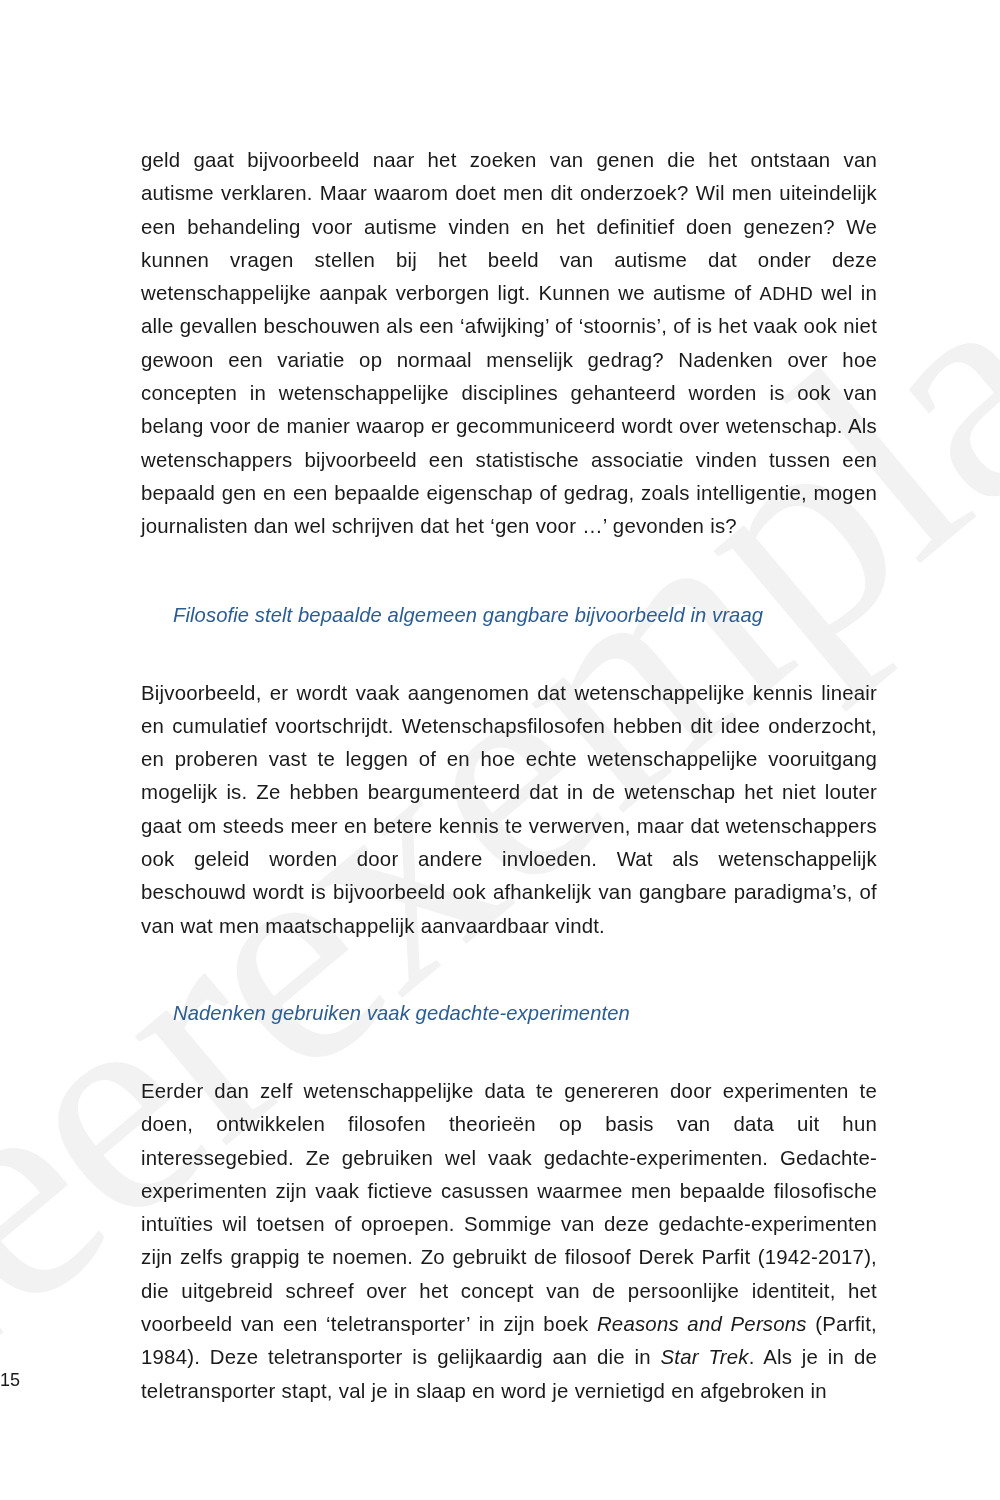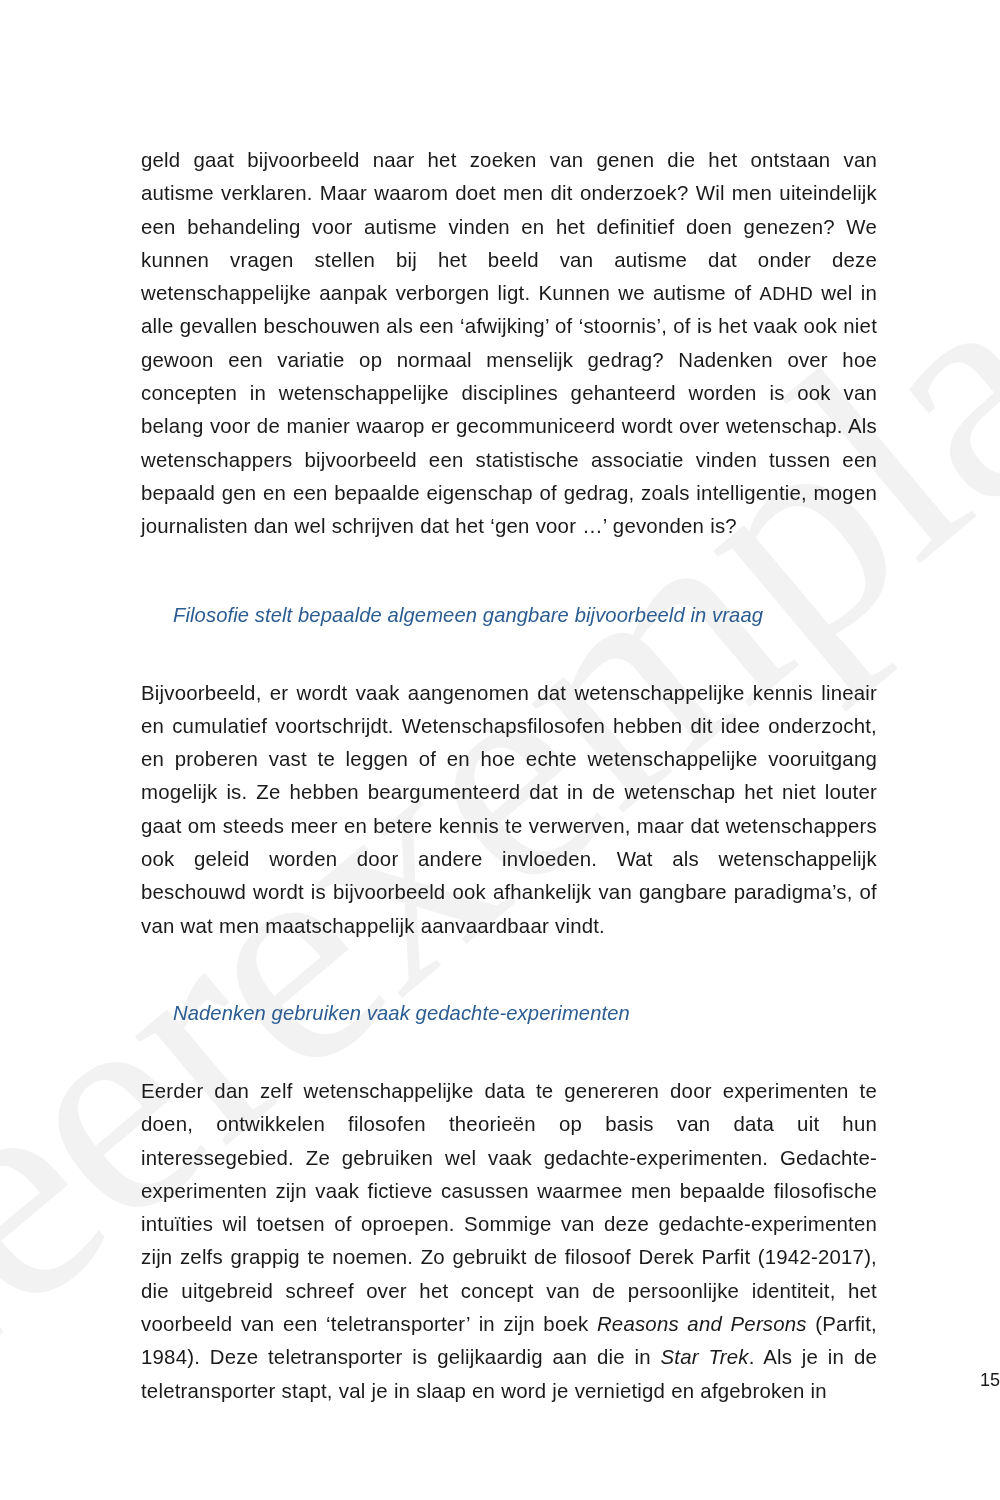--- a/index.html
+++ b/index.html
@@ -85,21 +85,21 @@
     font-size: 0.90em;
     letter-spacing: 0.02em;
   }
 
   
   .page-number {
     position: absolute;
     left: 0;
     right: 0;
     top: 1370px;
-    text-align: right;
+    text-align: left;
     font-size: 18px;
     color: #1a1a1a;
     z-index: 2;
   }
 </style>
 </head>
 <body>
 
 <div class="page">
 

